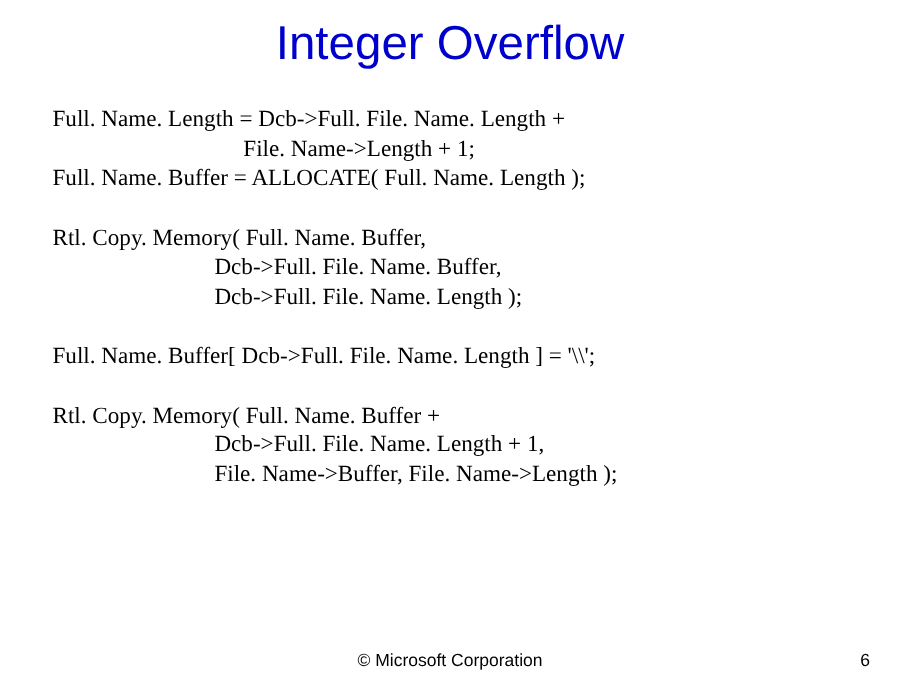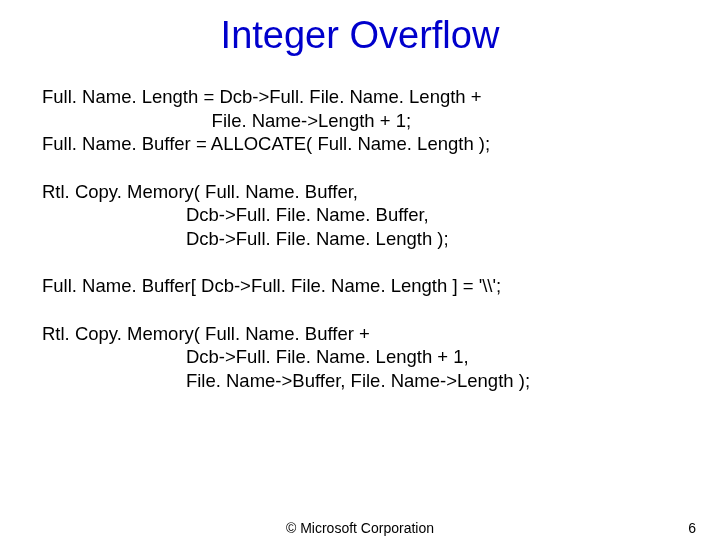--- a/index.html
+++ b/index.html
@@ -24,21 +24,21 @@
     font-weight: 400;
     text-align: center;
     margin-top: 14px;
     margin-bottom: 28px;
     font-family: Arial, Helvetica, sans-serif;
   }
   .body {
     color: #000000;
     font-size: 18.5px;
     line-height: 1.28;
-    font-family: Liberation Sans, sans-serif;
+    font-family: Liberation Serif, serif;
     padding-left: 42px;
     padding-right: 30px;
     white-space: pre;
   }
   .footer-center {
     position: absolute;
     bottom: 18px;
     width: 100%;
     text-align: center;
     color: #000000;

